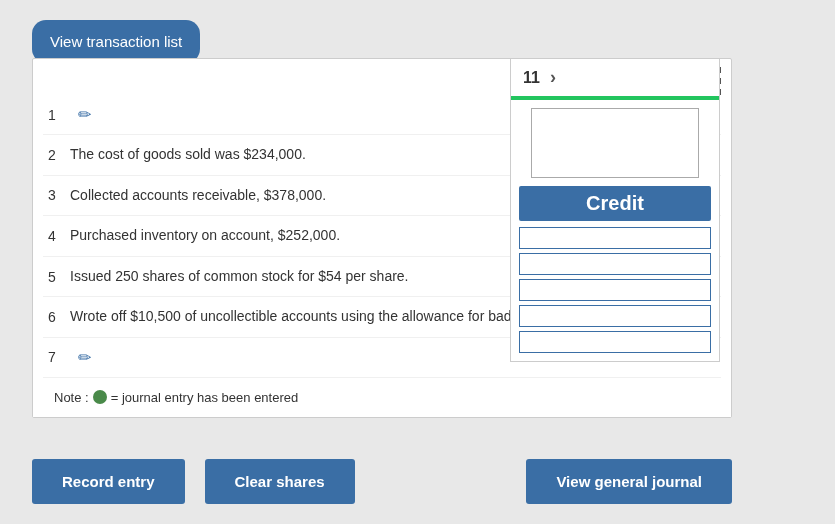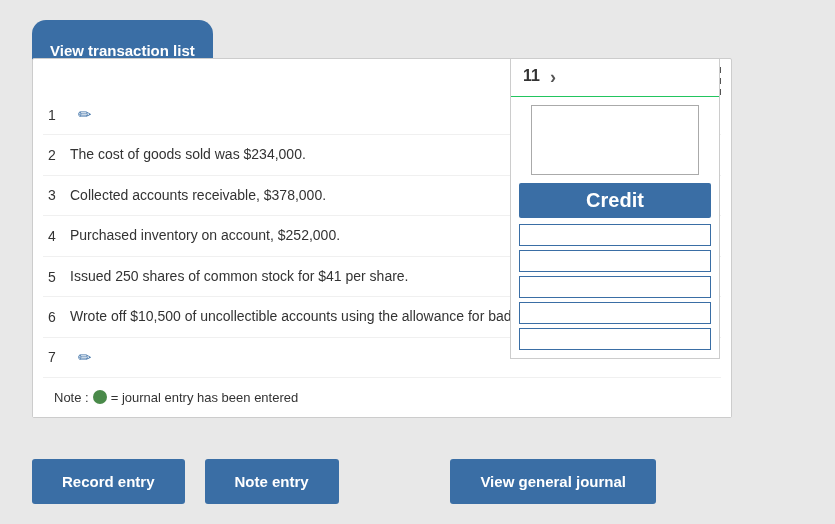--- a/index.html
+++ b/index.html
@@ -15,23 +15,23 @@
     .top-bar {
       position: absolute;
       top: 20px;
       left: 32px;
     }
 
     .btn-view-transaction {
       background: #3a6ea5;
       color: white;
       border: none;
-      padding: 22px 18px;
+      padding: 13px 18px;
       font-size: 15px;
-      font-weight: bold;
+      font-weight: normal;
       cursor: pointer;
       border-radius: 14px;
     }
 
     .main-panel {
       position: absolute;
       top: 58px;
       left: 32px;
       width: 700px;
       background: white;
@@ -109,21 +109,21 @@
       display: inline-block;
       margin: 0 4px;
     }
 
     .bottom-buttons {
       position: absolute;
       bottom: 20px;
       left: 32px;
       display: flex;
       gap: 0;
-      width: 624px;
+      width: 700px;
       justify-content: space-between;
     }
 
     .btn-record {
       background: #3a6ea5;
       color: white;
       border: none;
       padding: 14px 30px;
       font-size: 15px;
       font-weight: bold;
@@ -162,24 +162,24 @@
       top: 58px;
       left: 510px;
       width: 210px;
       background: white;
       border: 1px solid #ccc;
       padding: 0;
     }
 
     .pagination-row {
       display: flex;
-      align-items: flex-start;
+      align-items: center;
       padding: 8px 12px;
       gap: 10px;
-      border-bottom: 1px solid #22c55e;
+      border-bottom: 4px solid #22c55e;
     }
 
     .page-num {
       font-size: 16px;
       font-weight: bold;
       color: #333;
     }
 
     .chevron-right {
       font-size: 18px;
@@ -254,21 +254,21 @@
           <span class="entry-text">Collected accounts receivable, $378,000.</span>
           <span class="edit-icon">✏</span>
         </div>
         <div class="entry-row">
           <span class="entry-num">4</span>
           <span class="entry-text">Purchased inventory on account, $252,000.</span>
           <span class="edit-icon">✏</span>
         </div>
         <div class="entry-row">
           <span class="entry-num">5</span>
-          <span class="entry-text">Issued 250 shares of common stock for $41 per share.</span>
+          <span class="entry-text">Issued 250 shares of common stock for $54 per share.</span>
           <span class="edit-icon">✏</span>
         </div>
         <div class="entry-row">
           <span class="entry-num">6</span>
           <span class="entry-text">Wrote off $10,500 of uncollectible accounts using the allowance for bad debts.</span>
           <span class="edit-icon">✏</span>
         </div>
         <div class="entry-row">
           <span class="entry-num">7</span>
           <span class="edit-icon">✏</span>
@@ -293,15 +293,15 @@
     <div class="credit-line"></div>
     <div class="credit-line"></div>
     <div class="credit-line"></div>
     <div class="credit-line"></div>
     <div class="credit-line"></div>
   </div>
 </div>
 
 <div class="bottom-buttons">
   <button class="btn-record">Record entry</button>
-  <button class="btn-clear">Note entry</button>
+  <button class="btn-clear">Clear shares</button>
   <button class="btn-view-journal">View general journal</button>
 </div>
 
 </body></html>

